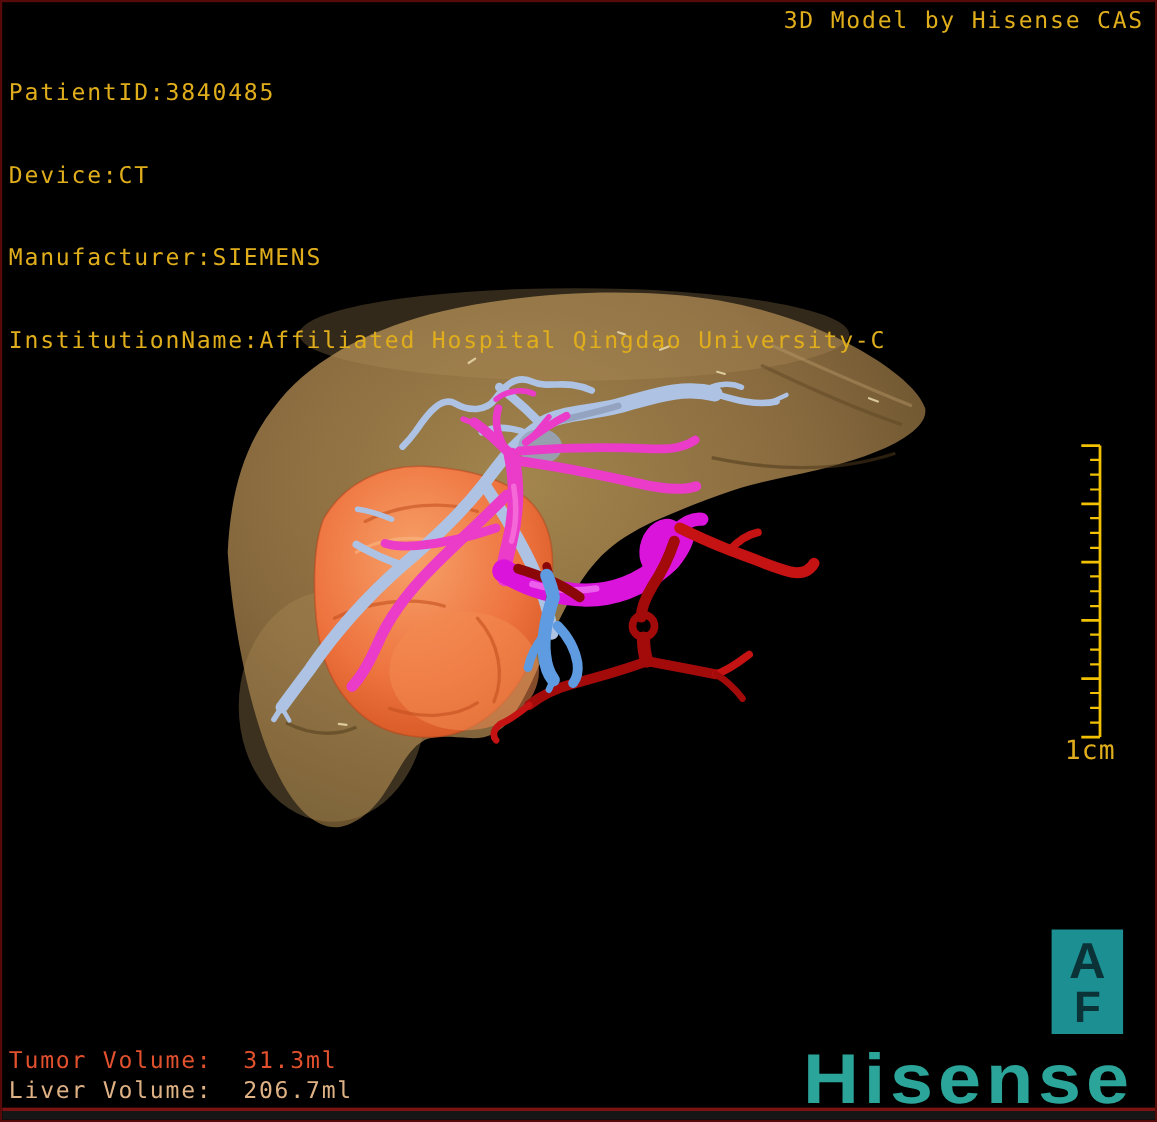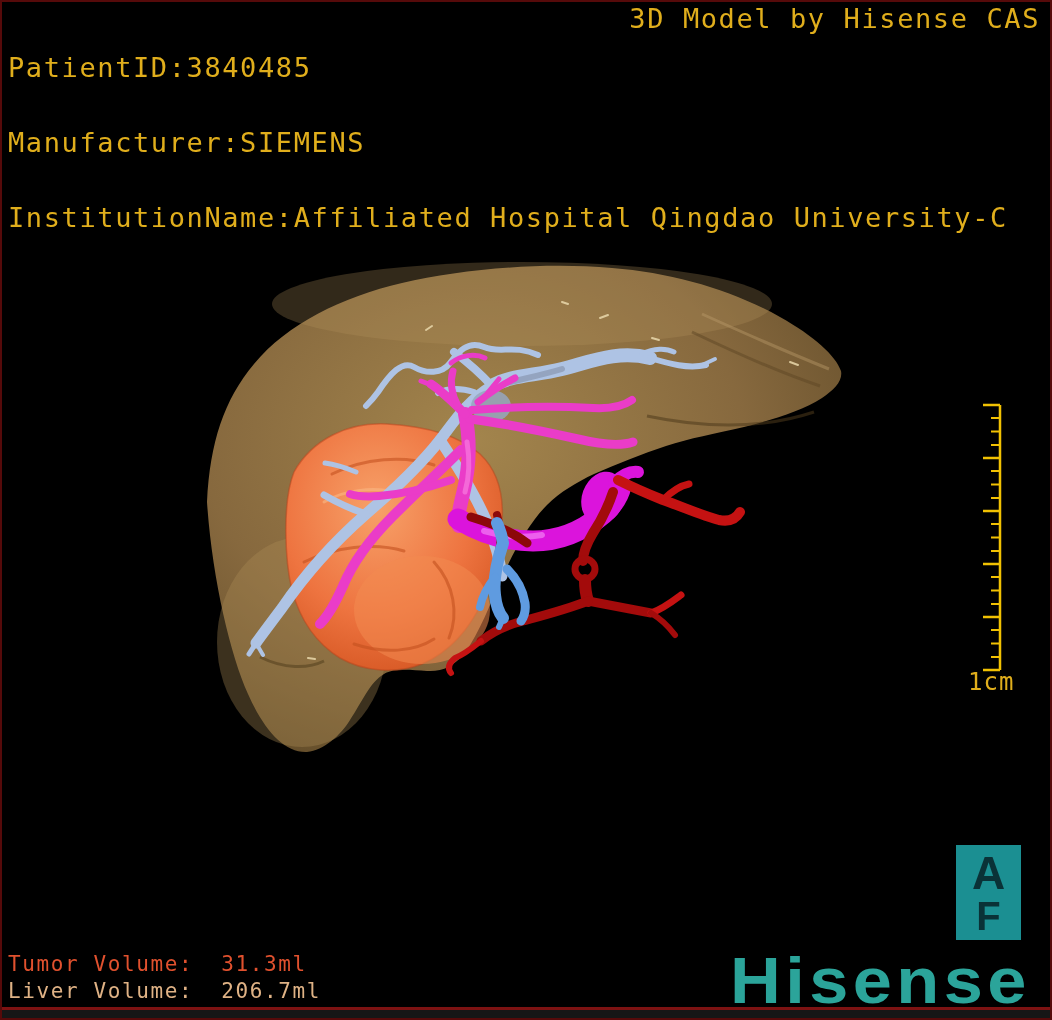--- a/index.html
+++ b/index.html
@@ -29,26 +29,26 @@
     position:relative;
     width:1052px;height:1020px;
     background:#000;
     overflow:hidden;
     box-sizing:border-box;
     border:2px solid var(--border-maroon);
     font-family:"DejaVu Sans Mono","Liberation Mono",monospace;
   }
   .overlay-text{
     color:var(--gold);
-    font-size:27px;
+    font-size:21px;
     letter-spacing:1.6px;
     line-height:25px;
     white-space:pre;
   }
-  #patient-block{position:absolute;top:3px;left:6px;}
+  #patient-block{position:absolute;top:20px;left:6px;}
   #title-block{position:absolute;top:4px;right:10px;text-align:right;}
   #volume-block{position:absolute;left:6px;top:949px;font-size:21px;letter-spacing:1.6px;line-height:27px;}
   .vol-row{display:flex;white-space:pre;gap:28px;}
   .vol-row .vol-val{display:inline-block;width:132px;}
   #vol-tumor{color:var(--tumor-label);}
   #vol-liver{color:var(--liver-label);}
   #scale-label{
     position:absolute;left:966px;top:666px;
     color:var(--gold);font-size:24px;letter-spacing:1px;text-align:center;
   }
@@ -218,20 +218,21 @@
       <path d="M 650,336 l 7,2"></path>
       <path d="M 788,360 l 8,3"></path>
       <path d="M 424,328 l 6,-4"></path>
       <path d="M 306,656 l 7,1"></path>
       <path d="M 560,300 l 6,2"></path>
     </g>
   </svg>
 
   <div id="patient-block" class="overlay-text">
     <div>PatientID:3840485</div>
+    <div>Device:CT</div>
     <div>Manufacturer:SIEMENS</div>
     <div>InstitutionName:Affiliated Hospital Qingdao University-C</div>
   </div>
 
   <div id="title-block" class="overlay-text">3D Model by Hisense CAS</div>
 
   <svg id="ruler-svg" width="60" height="310" viewBox="0 0 60 310">
     <g fill="none" style="stroke:var(--ruler)">
       <path stroke-width="2.5" d="M38,11 V276 M21,11 H38 M21,64 H38 M21,117 H38 M21,170 H38 M21,223 H38 M21,276 H38"></path>
       <path stroke-width="2" d="M29,24 H38 M29,37.5 H38 M29,51 H38 M29,77 H38 M29,90.5 H38 M29,104 H38 M29,130 H38 M29,143.5 H38 M29,157 H38 M29,183 H38 M29,196.5 H38 M29,210 H38 M29,236 H38 M29,249.5 H38 M29,263 H38"></path>

